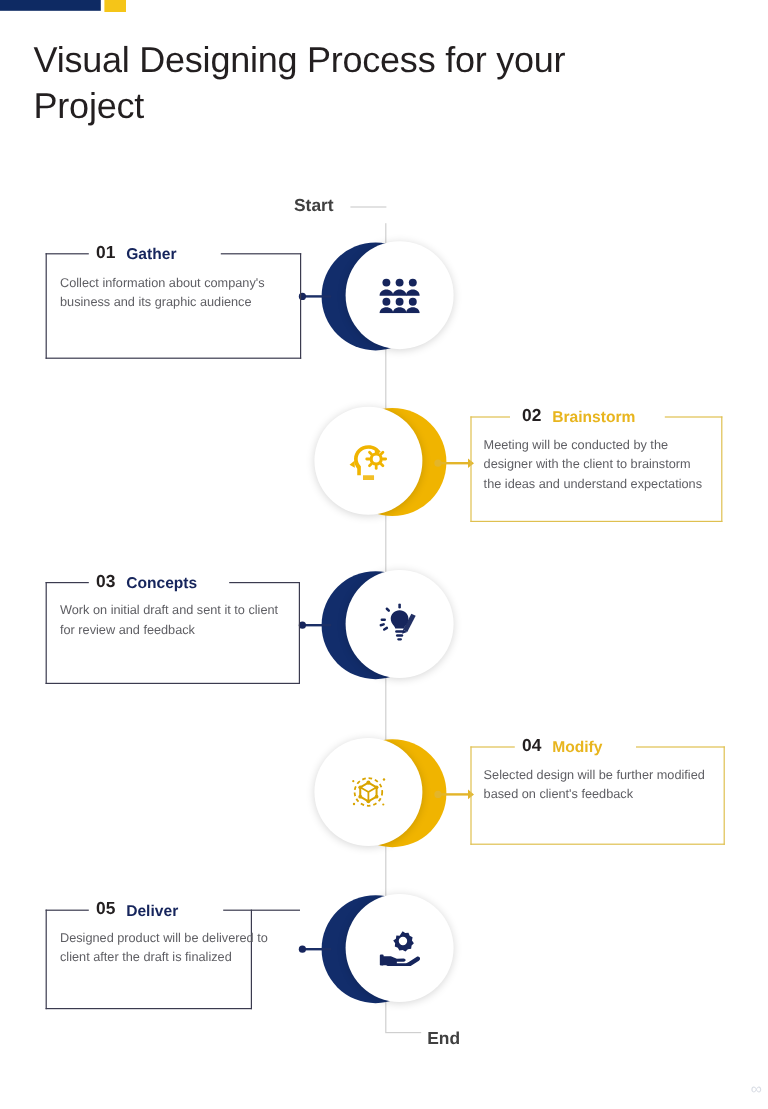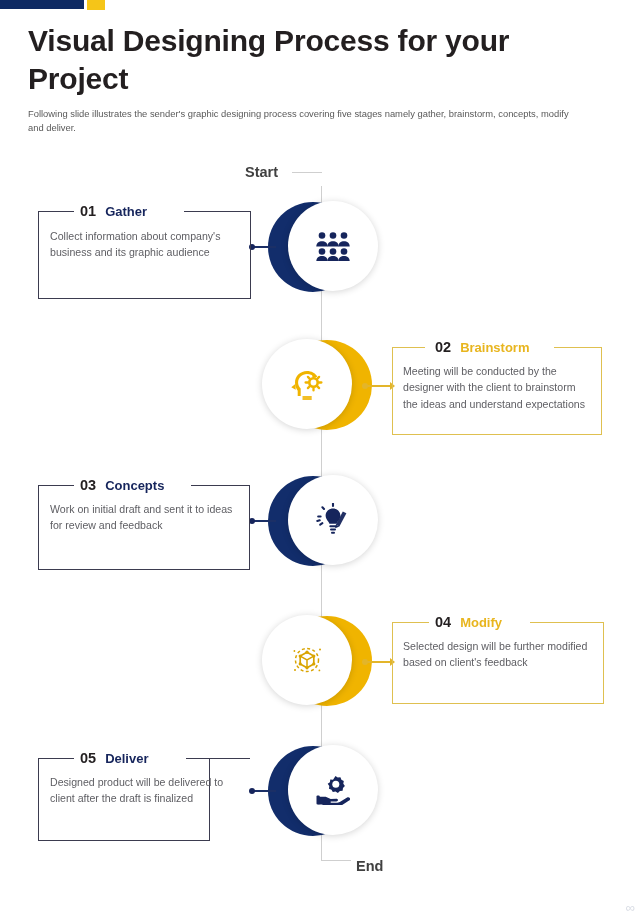--- a/index.html
+++ b/index.html
@@ -10,22 +10,22 @@
     overflow: hidden;
   }
   .slide { position: relative; width: 640px; height: 924px; background:#fff; }
 
   
   .accent-navy { position:absolute; left:0; top:0; width:84px; height:9px; background:#0e2a63; }
   .accent-gold { position:absolute; left:87px; top:0; width:18px; height:10px; background:#f5c518; }
 
   
   .title {
-    position:absolute; left:28px; top:22px; width:520px;
-    font-size:30px; font-weight:700; line-height:1.28; color:#231f20;
+    position:absolute; left:28px; top:32px; width:520px;
+    font-size:30px; font-weight:400; line-height:1.28; color:#231f20;
     letter-spacing:-0.2px;
   }
   .subtitle {
     position:absolute; left:28px; top:107px; width:548px;
     font-size:9.4px; line-height:1.5; color:#595959;
   }
 
   
   .spine { position:absolute; left:321px; width:1px; background:#cfcfcf; }
 
@@ -100,21 +100,20 @@
 </style>
 </head>
 <body>
 
 <div class="slide">
 
   <div class="accent-navy"></div>
   <div class="accent-gold"></div>
 
   <div class="title">Visual Designing Process for your Project</div>
-  <div class="subtitle">Following slide illustrates the sender's graphic designing process covering five stages namely gather, brainstorm, concepts, modify and deliver.</div>
 
   <div class="spine" style="top:186px; height:674px;"></div>
 
   <div class="endcap-line" style="left:292px; top:172px; width:30px;"></div>
   <div class="cap-label" style="left:245px; top:164px;">Start</div>
 
   <div class="endcap-line" style="left:321px; top:860px; width:30px;"></div>
   <div class="cap-label" style="left:356px; top:858px;">End</div>
 
   <div class="node left-crescent" style="left:268px; top:201px;">
@@ -222,21 +221,21 @@
     <div class="dot navy" style="left:-3px;"></div>
   </div>
   <div class="card navy" style="left:38px; top:474px; width:212px; height:96px;">
     <div class="rule" style="left:0; width:36px;"></div>
     <div class="rule" style="left:153px; width:59px;"></div>
     <div class="card-box"></div>
     <div class="card-head" style="left:42px;">
       <span class="num">03</span>
       <span class="name">Concepts</span>
     </div>
-    <div class="desc" style="left:12px; top:27px; width:196px;">Work on initial draft and sent it to ideas for review and feedback</div>
+    <div class="desc" style="left:12px; top:27px; width:196px;">Work on initial draft and sent it to client for review and feedback</div>
   </div>
 
   <div class="node right-crescent" style="left:258px; top:615px;">
     <div class="crescent gold"></div>
     <div class="disc">
       <span>
         <svg width="34" height="34" viewBox="0 0 34 34">
           <g fill="none" stroke="#d9a400" stroke-width="1.5">
             <circle cx="17" cy="17" r="11.5" stroke-dasharray="3 2.4"></circle>
             <path d="M17 9.2l6.8 3.9v7.8L17 24.8l-6.8-3.9v-7.8z" stroke-width="1.7"></path>

